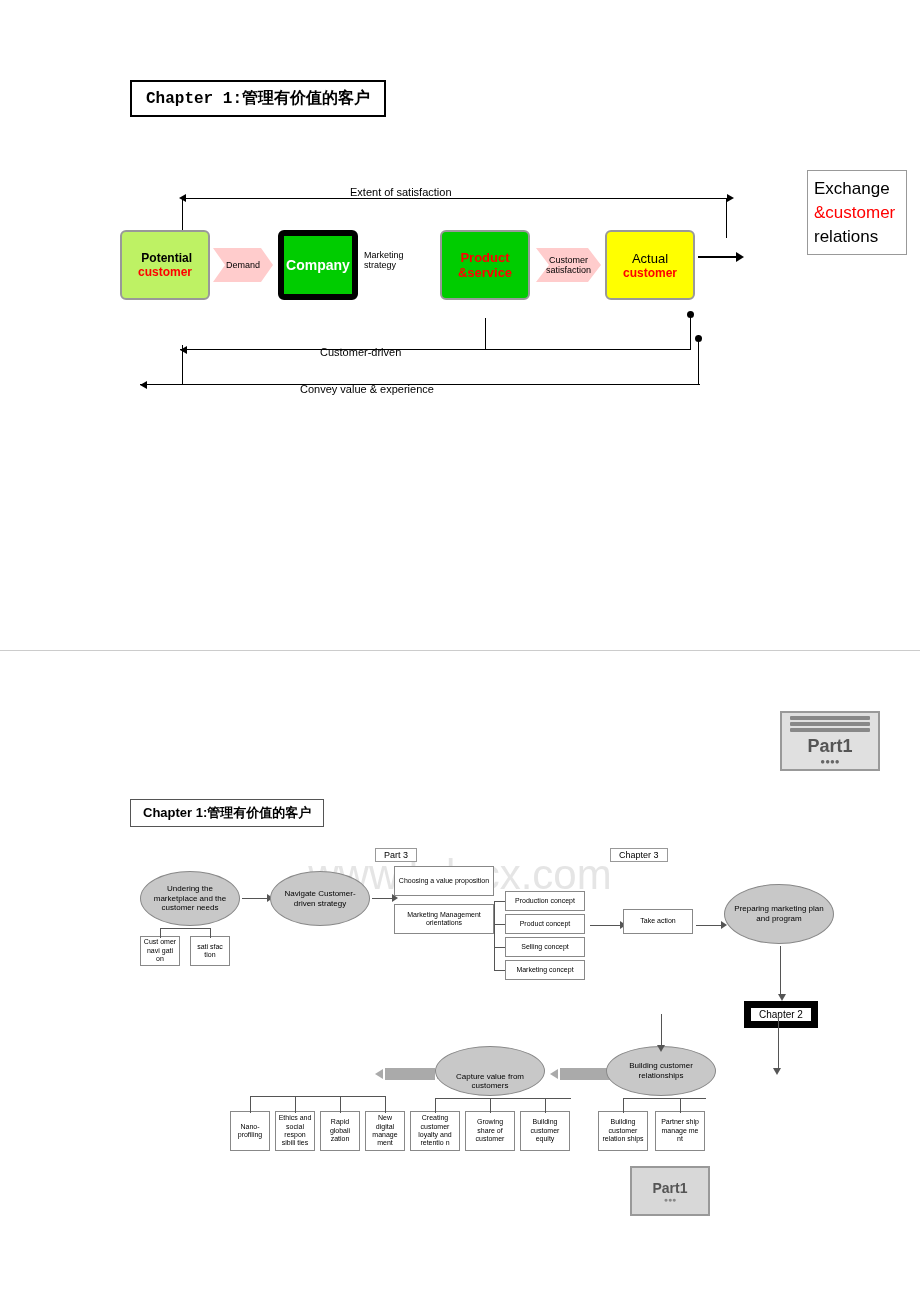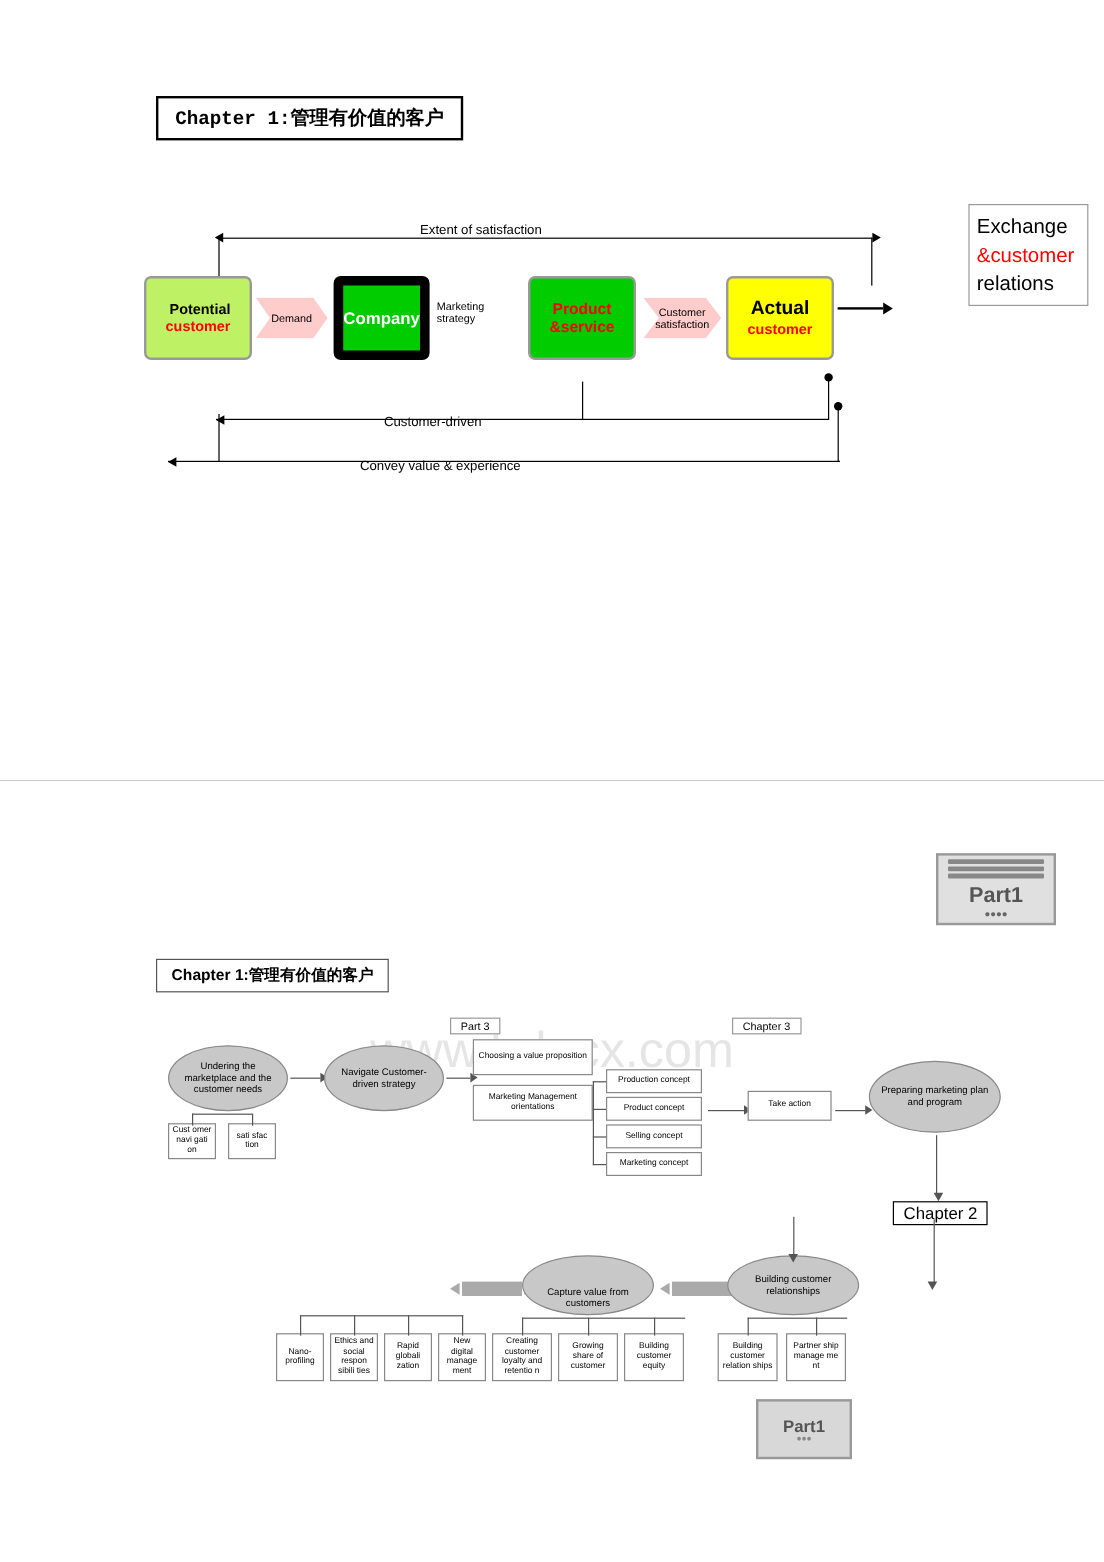--- a/index.html
+++ b/index.html
@@ -74,21 +74,21 @@
       border-radius: 6px;
       text-align: right;
     }
 
     .box-company {
       top: 50px;
       left: 158px;
       width: 80px;
       height: 70px;
       background: #00cc00;
-      border: 8px solid #000000;
+      border: 6px solid #000000;
       border-radius: 6px;
       color: #fff;
     }
 
     .box-product {
       top: 50px;
       left: 320px;
       width: 90px;
       height: 70px;
       background: #00cc00;
@@ -273,23 +273,23 @@
       border: 1px solid #999;
       padding: 1px 8px;
       font-size: 9px;
       background: #fff;
     }
 
     .chapter2-box {
       position: absolute;
       top: 218px;
       left: 484px;
-      border: 1px solid #000000;
+      border: 7px solid #000000;
       padding: 1px 8px;
-      font-size: 14px;
+      font-size: 10px;
       background: #fff;
     }
 
   </style>
 </head>
 <body>
 
 <div class="page1">
 
   <div class="chapter-title-box">
@@ -336,21 +336,21 @@
         <div style="font-size:13px; font-weight:bold; color:red;">&amp;service</div>
       </div>
     </div>
 
     <div style="position:absolute; top:68px; left:416px;">
       <div class="chevron-shape" style="width:65px; height:34px; background:#ffcccc; font-size:9px;">Customer<br>satisfaction</div>
     </div>
 
     <div class="flow-box box-actual">
       <div>
-        <div style="font-size:16px; font-weight:bold;text-align:center;">Actual</div>
+        <div style="font-size:13px; font-weight:normal;text-align:center;">Actual</div>
         <div style="font-size:12px; font-weight:bold; color:red;">customer</div>
       </div>
     </div>
 
     <div style="position:absolute; top:72px; left:578px; display:flex; align-items:center;">
       <div style="width:38px; height:2px; background:#000;"></div>
       <div style="width:0; height:0; border-top:5px solid transparent; border-bottom:5px solid transparent; border-left:8px solid #000;"></div>
     </div>
 
 

